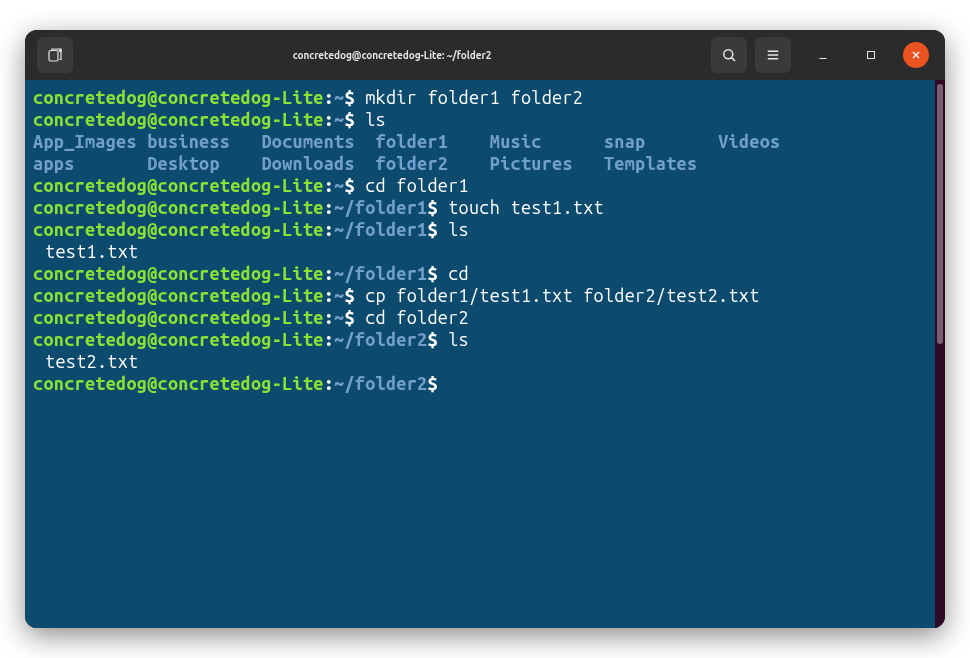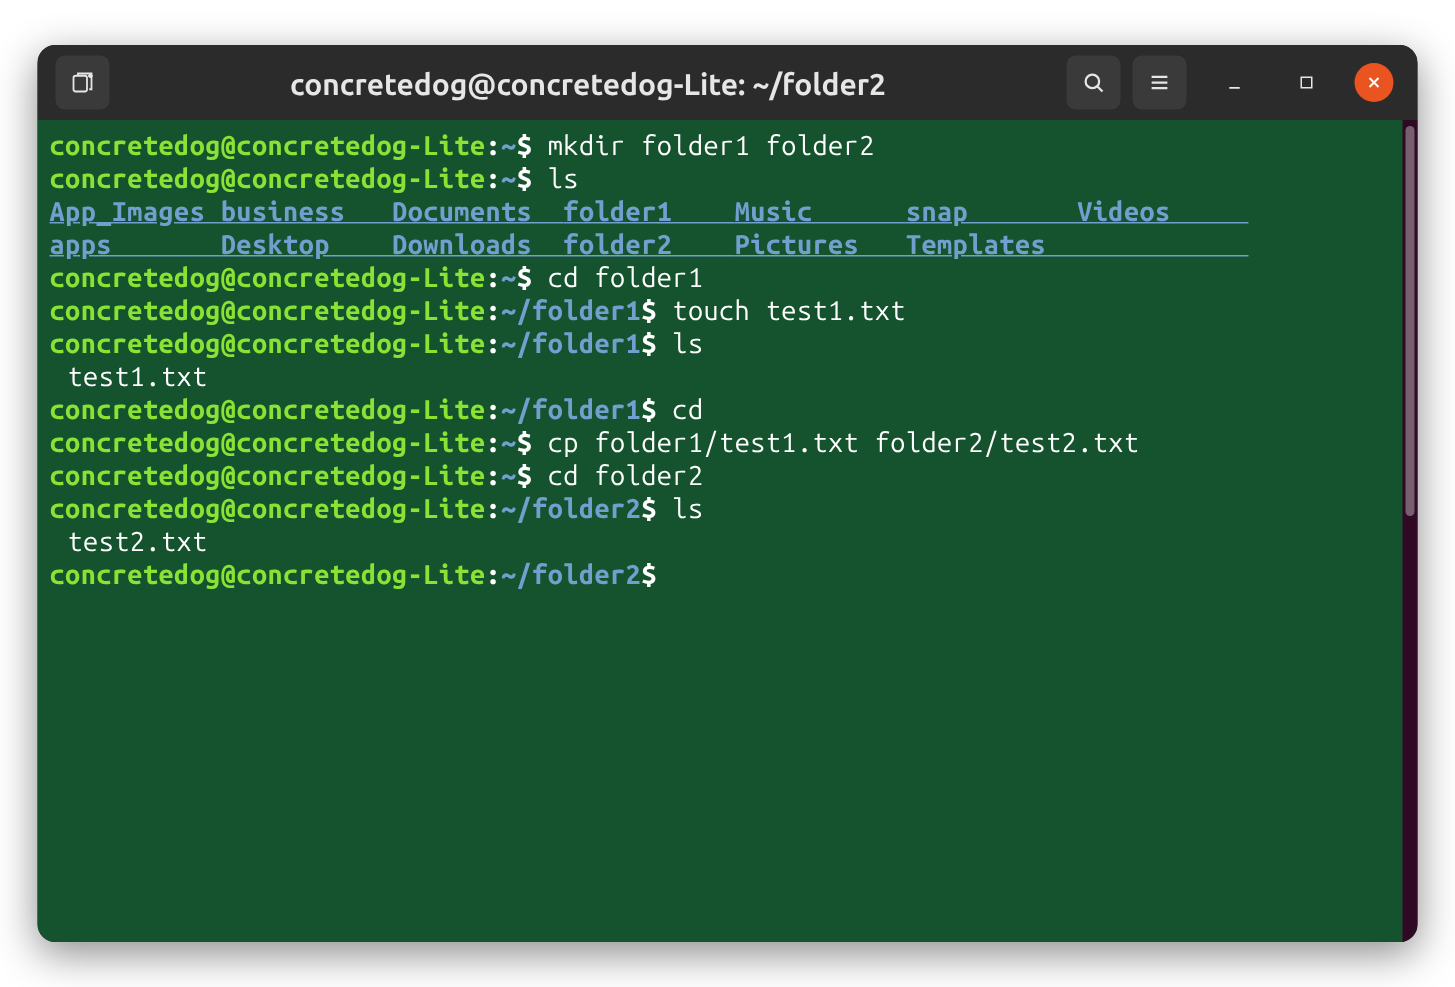--- a/index.html
+++ b/index.html
@@ -43,21 +43,21 @@
     align-items: center;
     justify-content: center;
     border-radius: 6px;
     background: #3a3a3a;
     color: #e6e6e6;
     cursor: pointer;
   }
   .titlebar .title {
     flex: 1;
     text-align: center;
-    font-size: 20px;
+    font-size: 10px;
     font-weight: 600;
     white-space: nowrap;
     overflow: hidden;
     text-overflow: ellipsis;
   }
   .titlebar .winctl {
     width: 26px;
     height: 26px;
     display: flex;
     align-items: center;
@@ -75,21 +75,21 @@
   .titlebar .close {
     background: #e95420;
     color: #fff;
     width: 26px;
     height: 26px;
     margin-right: 4px;
   }
   .terminal-wrap {
     flex: 1;
     display: flex;
-    background: #14532d;
+    background: #0c4a6e;
     position: relative;
   }
   .terminal {
     flex: 1;
     padding: 6px 8px 8px 8px;
     font-size: 18px;
     line-height: 22px;
     color: #ffffff;
     white-space: pre;
     overflow: hidden;
@@ -109,21 +109,21 @@
     height: 260px;
     border-radius: 4px;
     background: rgba(255,255,255,0.35);
   }
   
   .c-user   { color: #8ae234; font-weight: bold; }  
   .c-host   { color: #ffffff; font-weight: bold; }
   .c-path   { color: #739fcf; font-weight: bold; }  
   .c-dollar { color: #ffffff; font-weight: bold; }
   .c-cmd    { color: #ffffff; }
-  .c-dir    { color: #739fcf; font-weight: bold; text-decoration: underline; }
+  .c-dir    { color: #739fcf; font-weight: bold; }
   .c-out    { color: #ffffff; margin-left: 12px; }
   svg { display: block; }
 </style>
 </head>
 <body>
 
 <div class="window">
 
   <div class="titlebar">
     <div class="btn">

